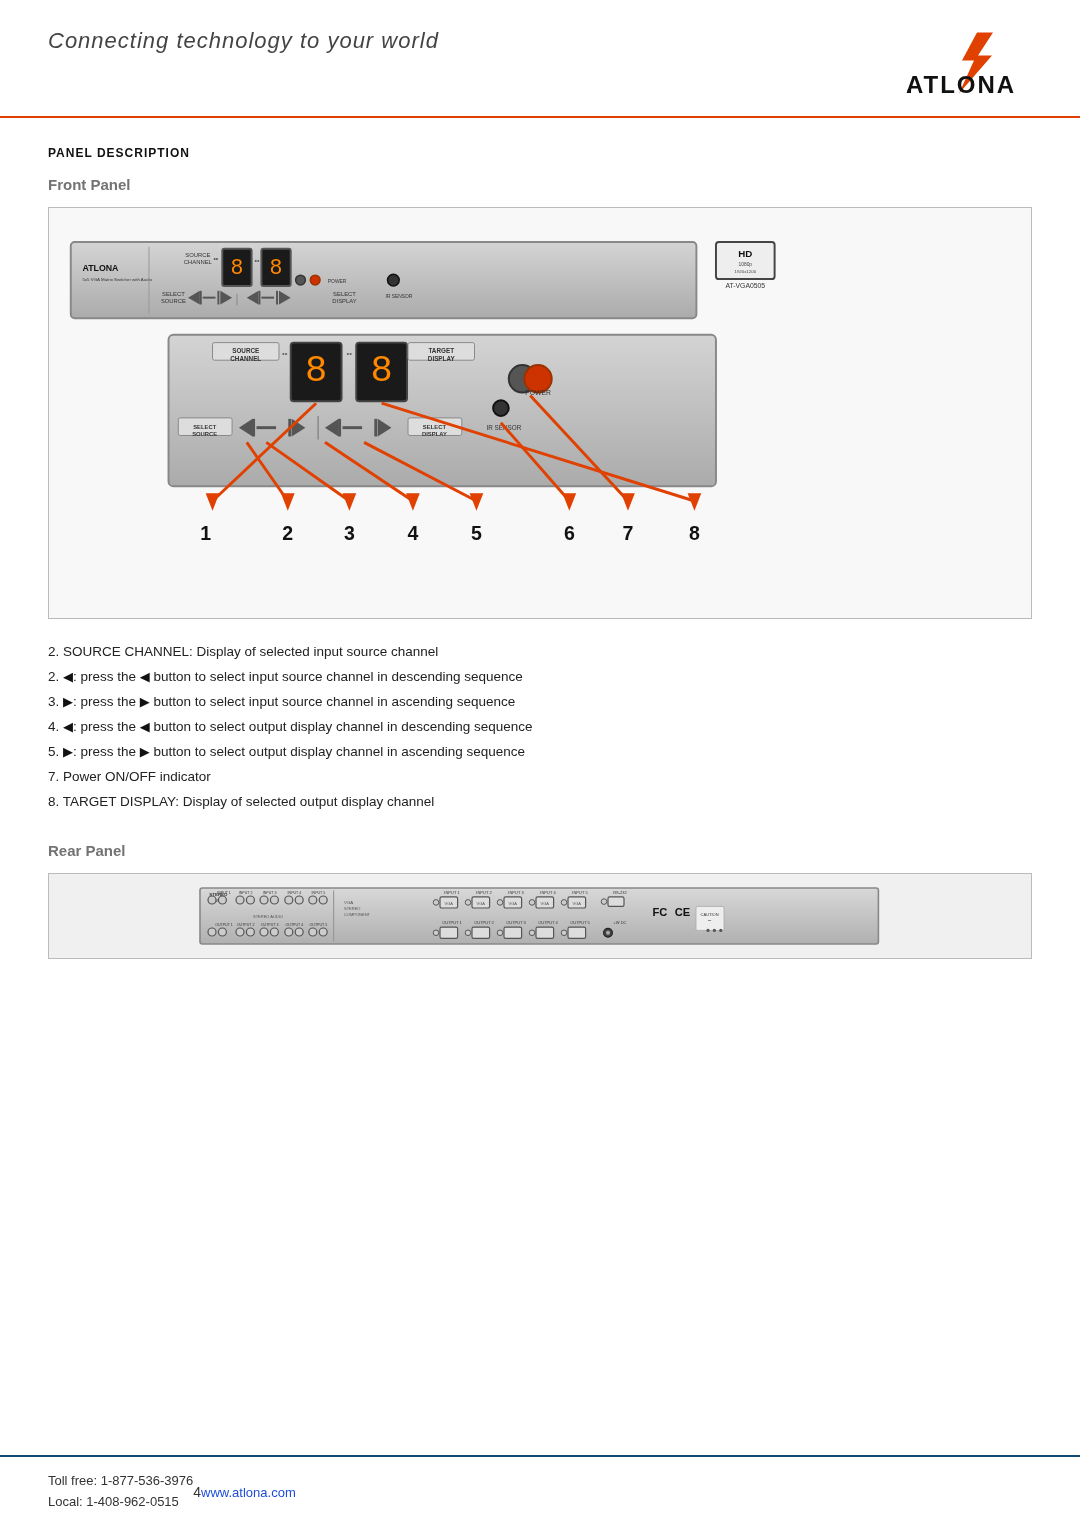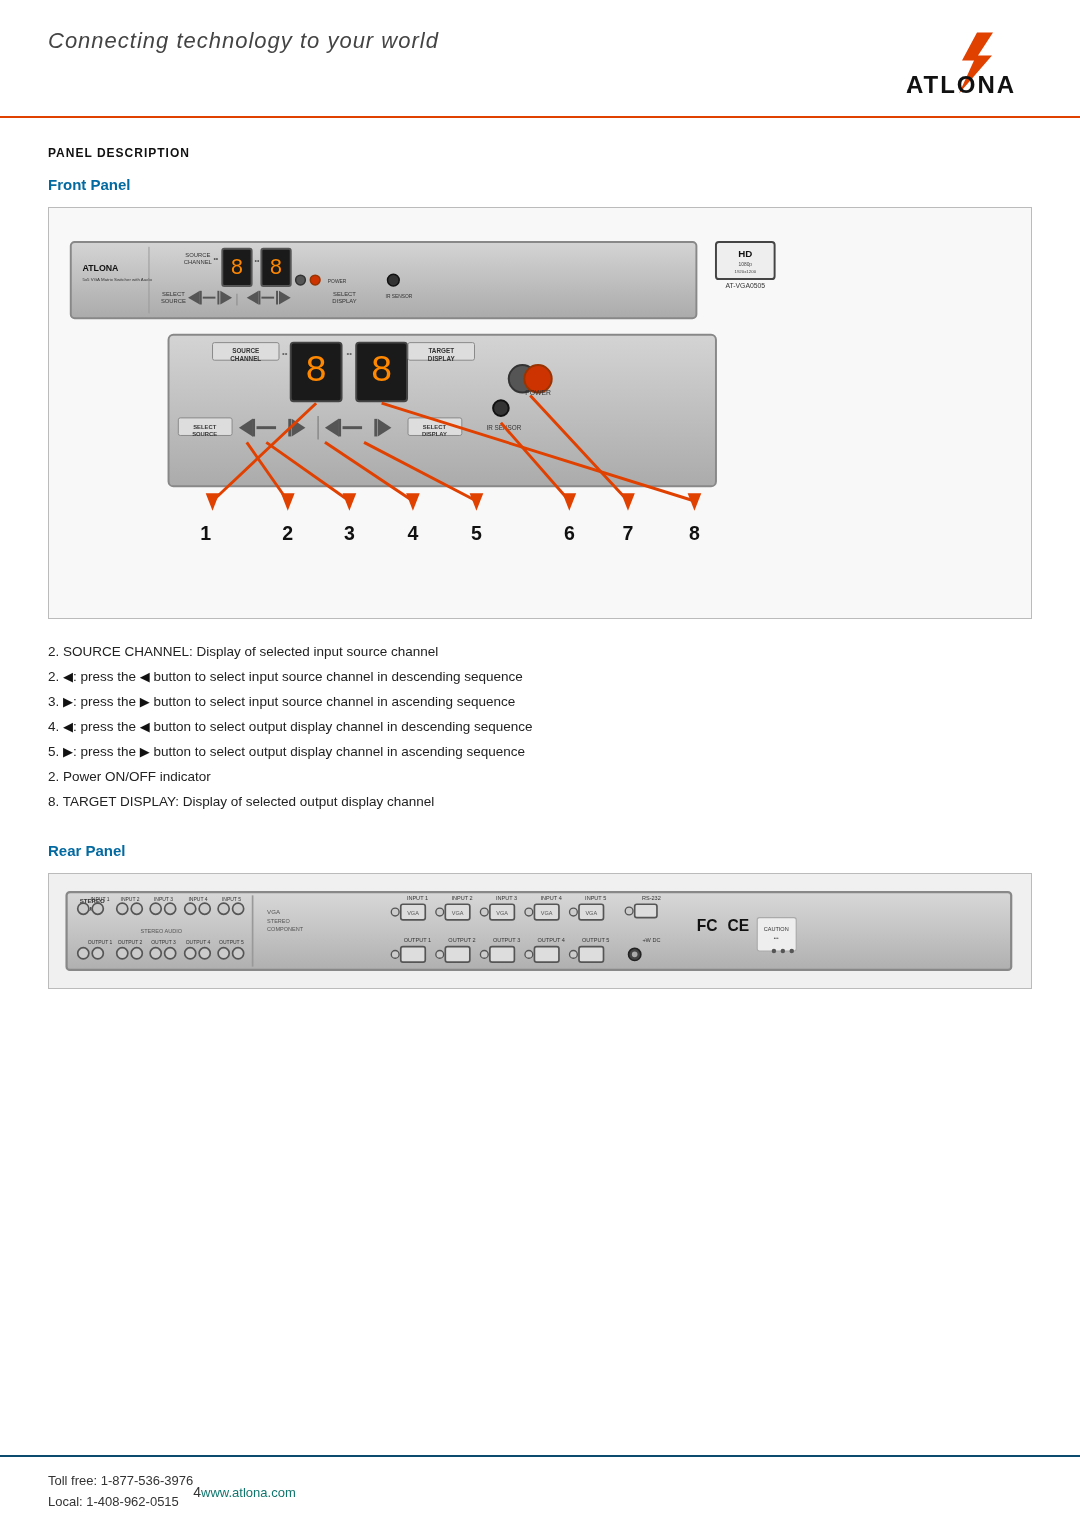--- a/index.html
+++ b/index.html
@@ -49,21 +49,21 @@
       font-size: 12px;
       font-weight: 900;
       letter-spacing: 1px;
       margin-bottom: 16px;
       color: #111;
     }
     .sub-title {
       font-size: 15px;
       font-weight: 700;
       margin-bottom: 14px;
-      color: #0369a1;
+      color: #737373;
     }
 
     
     .panel-image-container {
       border: 1.5px solid #bbb;
       background: #f8f8f8;
       margin-bottom: 22px;
       padding: 10px 12px;
       position: relative;
       overflow: hidden;
@@ -91,21 +91,21 @@
       font-size: 13px;
       color: #111;
     }
 
     
     .rear-panel-image-container {
       border: 1.5px solid #bbb;
       background: #f0f0f0;
       padding: 10px 12px;
       position: relative;
-      height: 116px;
+      height: 86px;
       overflow: hidden;
     }
 
     
     .footer {
       position: absolute;
       bottom: 0;
       left: 0;
       right: 0;
       border-top: 2px solid #0c4a6e;
@@ -118,21 +118,21 @@
       font-size: 13px;
       line-height: 1.6;
       color: #333;
     }
     .footer-page {
       font-size: 14px;
       color: #333;
     }
     .footer-website {
       font-size: 13px;
-      color: #0f766e;
+      color: #1d4ed8;
     }
 
     
     .diagram-svg {
       position: absolute;
       top: 0; left: 0;
       width: 100%;
       height: 100%;
     }
   </style>
@@ -311,21 +311,21 @@
       </svg>
     </div>
   </div>
 
   <div class="description-list">
     <p>2. SOURCE CHANNEL: Display of selected input source channel</p>
     <p>2. <span class="desc-arrow">◀</span>: press the <span class="desc-arrow">◀</span> button to select input source channel in descending sequence</p>
     <p>3. <span class="desc-arrow">▶</span>: press the <span class="desc-arrow">▶</span> button to select input source channel in ascending sequence</p>
     <p>4. <span class="desc-arrow">◀</span>: press the <span class="desc-arrow">◀</span> button to select output display channel in descending sequence</p>
     <p>5. <span class="desc-arrow">▶</span>: press the <span class="desc-arrow">▶</span> button to select output display channel in ascending sequence</p>
-    <p>2. Power ON/OFF indicator</p>
+    <p>7. Power ON/OFF indicator</p>
     <p>8. TARGET DISPLAY: Display of selected output display channel</p>
   </div>
 
   <div class="sub-title">Rear Panel</div>
 
   <div class="rear-panel-image-container">
     <svg viewBox="0 0 860 80" style="width:100%;height:100%;">
       <defs>
         <linearGradient id="rearGrad" x1="0" y1="0" x2="0" y2="1">
           <stop offset="0%" stop-color="#d8d8d8"></stop>

